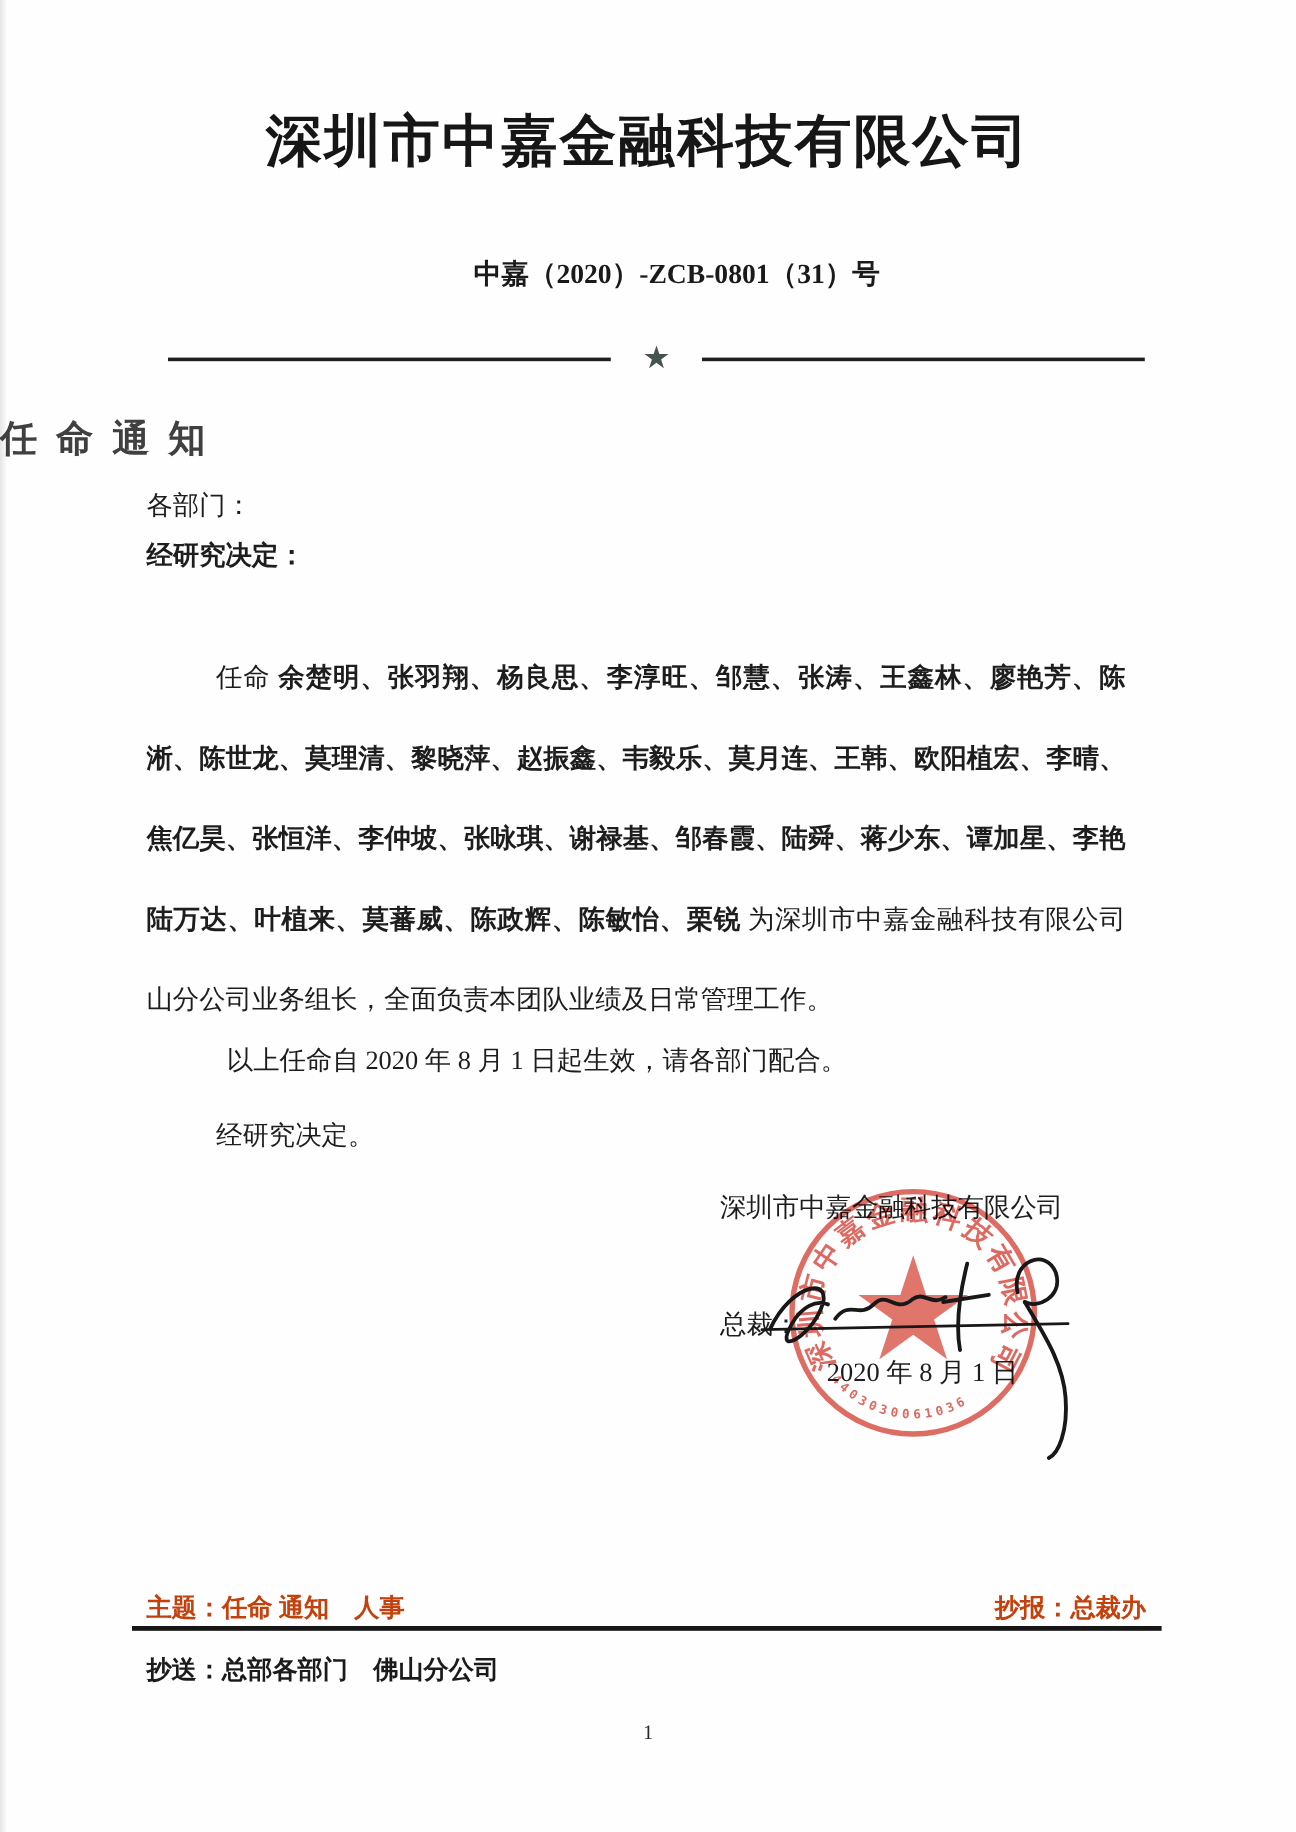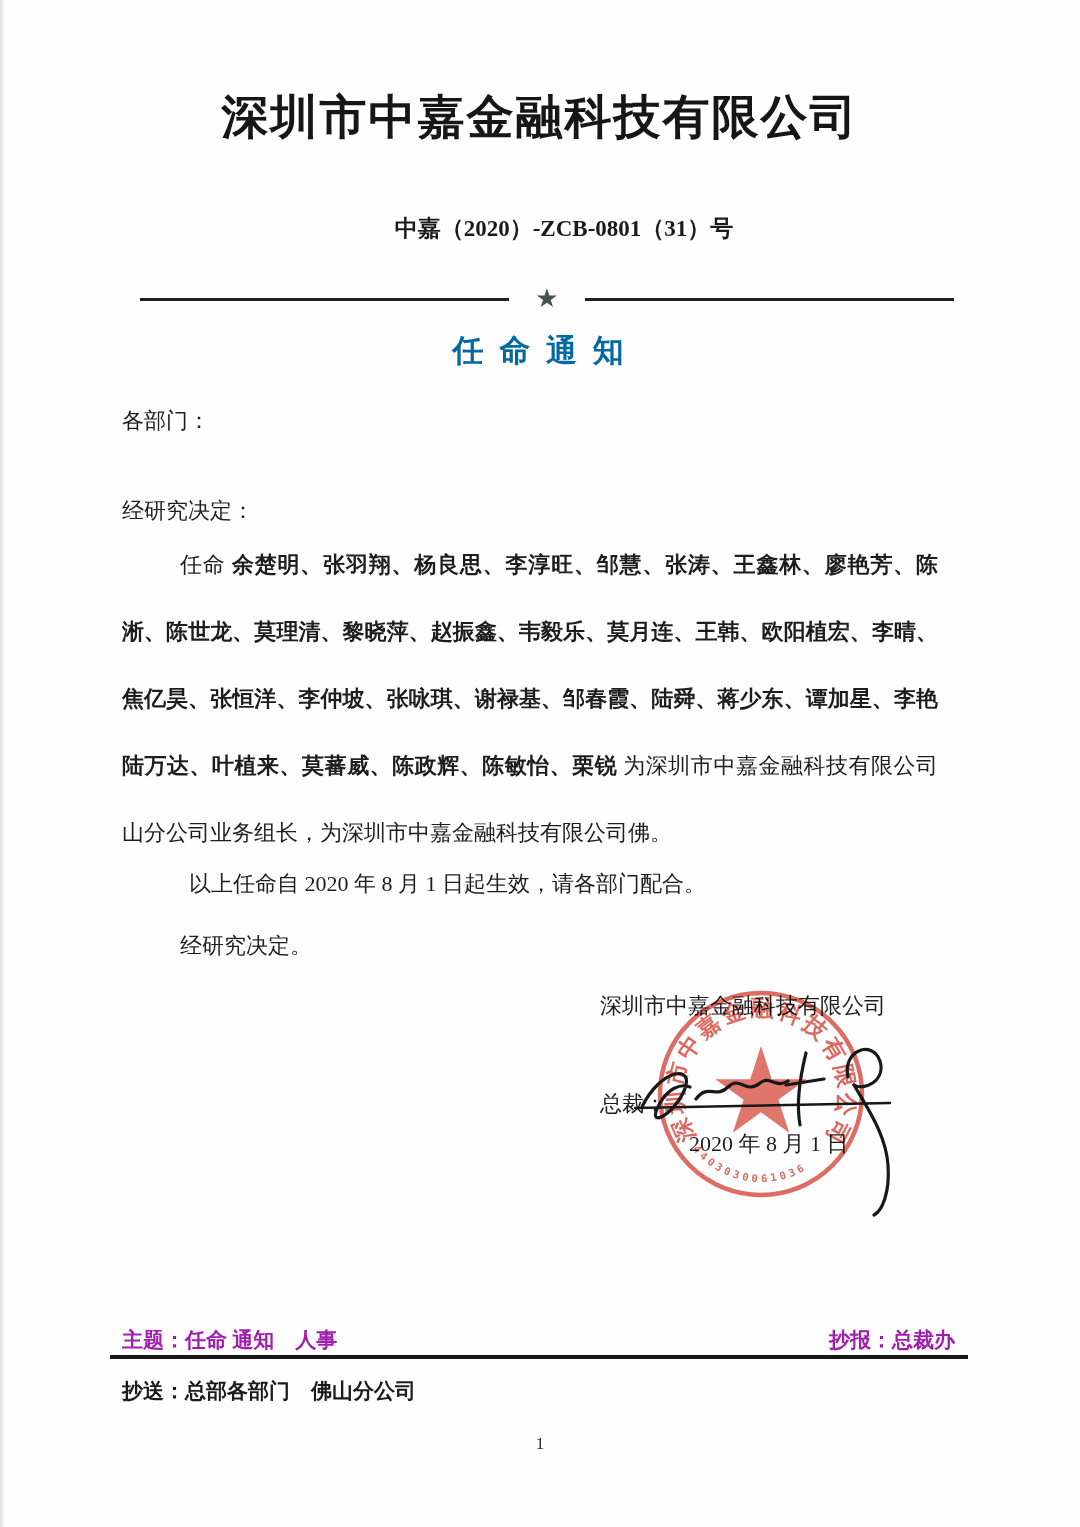--- a/index.html
+++ b/index.html
@@ -23,26 +23,26 @@
     position:absolute;top:213px;left:0;width:100%;
     text-align:center;font-size:23px;font-weight:700;color:#1a1a1a;margin-left:24px;
   }
   .divider{
     position:absolute;top:284px;left:140px;right:126px;height:30px;
     display:flex;align-items:center;
   }
   .divider .rule{flex:1;height:3px;background:#1f1f1f;}
   .divider .star{flex:0 0 auto;margin:0 26px;font-size:26px;line-height:26px;color:#45544e;}
   .doc-title{
-    position:absolute;top:330px;left:0;width:100%;
-    text-align:center;font-size:31px;font-weight:700;letter-spacing:4px;color:#0369a1;
+    position:absolute;top:345px;left:0;width:100%;
+    text-align:left;font-size:31px;font-weight:700;letter-spacing:4px;color:#404040;
   }
   .body-text{font-size:22px;color:#1d1d1d;}
   .salutation{position:absolute;left:122px;top:406px;}
-  .intro{position:absolute;left:122px;top:496px;}
+  .intro{position:absolute;left:122px;top:448px;font-weight:bold;}
   .appoint-para{position:absolute;left:122px;top:531px;width:816px;}
   .para-line{
     line-height:67px;height:67px;overflow:hidden;
     text-align:justify;text-align-last:justify;text-justify:inter-character;
   }
   .para-line.first{padding-left:58px;}
   .para-line.last{text-align:left;text-align-last:left;}
   .para-line .bold{font-weight:700;}
   .effective{position:absolute;left:189px;top:869px;text-align:center;}
   .closing{position:absolute;left:180px;top:931px;}
@@ -50,21 +50,21 @@
   .sig-role{position:absolute;left:600px;top:1059px;font-size:22px;margin-top:30px;}
   .sig-date{position:absolute;left:689px;top:1129px;font-size:22px;}
   .seal-svg{
     position:absolute;left:641px;top:974px;width:240px;height:240px;
     mix-blend-mode:multiply;opacity:0.88;
   }
   .sign-svg{position:absolute;left:610px;top:1025px;width:310px;height:210px;}
   .footer-row{
     position:absolute;left:122px;right:125px;top:1326px;
     display:flex;justify-content:space-between;
-    font-size:21px;font-weight:600;color:#a21caf;
+    font-size:21px;font-weight:600;color:#c2410c;
   }
   .thick-rule{position:absolute;left:110px;right:112px;top:1355px;height:4px;background:#161616;}
   .footer-cc{position:absolute;left:122px;top:1377px;font-size:21px;font-weight:600;color:#1b1b1b;}
   .page-num{position:absolute;left:0;width:100%;top:1434px;text-align:center;font-size:17px;color:#2a2a2a;}
 </style>
 </head>
 <body>
 
 <div class="page">
   <div class="edge-shadow"></div>
@@ -82,21 +82,21 @@
   <div class="doc-title">任 命 通 知</div>
 
   <div class="body-text salutation">各部门：</div>
   <div class="body-text intro">经研究决定：</div>
 
   <div class="body-text appoint-para">
     <div class="para-line first"><span>任命 </span><span class="bold">余楚明、张羽翔、杨良思、李淳旺、邹慧、张涛、王鑫林、廖艳芳、陈荥、</span><span></span></div>
     <div class="para-line"><span></span><span class="bold">淅、陈世龙、莫理清、黎晓萍、赵振鑫、韦毅乐、莫月连、王韩、欧阳植宏、李晴、</span><span></span></div>
     <div class="para-line"><span></span><span class="bold">焦亿昊、张恒洋、李仲坡、张咏琪、谢禄基、邹春霞、陆舜、蒋少东、谭加星、李艳</span><span></span></div>
     <div class="para-line"><span></span><span class="bold">陆万达、叶植来、莫蕃威、陈政辉、陈敏怡、栗锐</span><span> 为深圳市中嘉金融科技有限公司佛</span></div>
-    <div class="para-line last"><span></span><span class="bold"></span><span>山分公司业务组长，为深圳市中嘉金融科技有限公司佛。</span></div>
+    <div class="para-line last"><span></span><span class="bold"></span><span>山分公司业务组长，全面负责本团队业绩及日常管理工作。</span></div>
   </div>
 
   <div class="body-text effective">以上任命自 2020 年 8 月 1 日起生效，请各部门配合。</div>
   <div class="body-text closing">经研究决定。</div>
 
   <div class="sig-company">深圳市中嘉金融科技有限公司</div>
   <div class="sig-role">总裁：</div>
   <div class="sig-date">2020 年 8 月 1 日</div>
 
   <svg class="seal-svg" viewBox="-120 -120 240 240" xmlns="http://www.w3.org/2000/svg">

